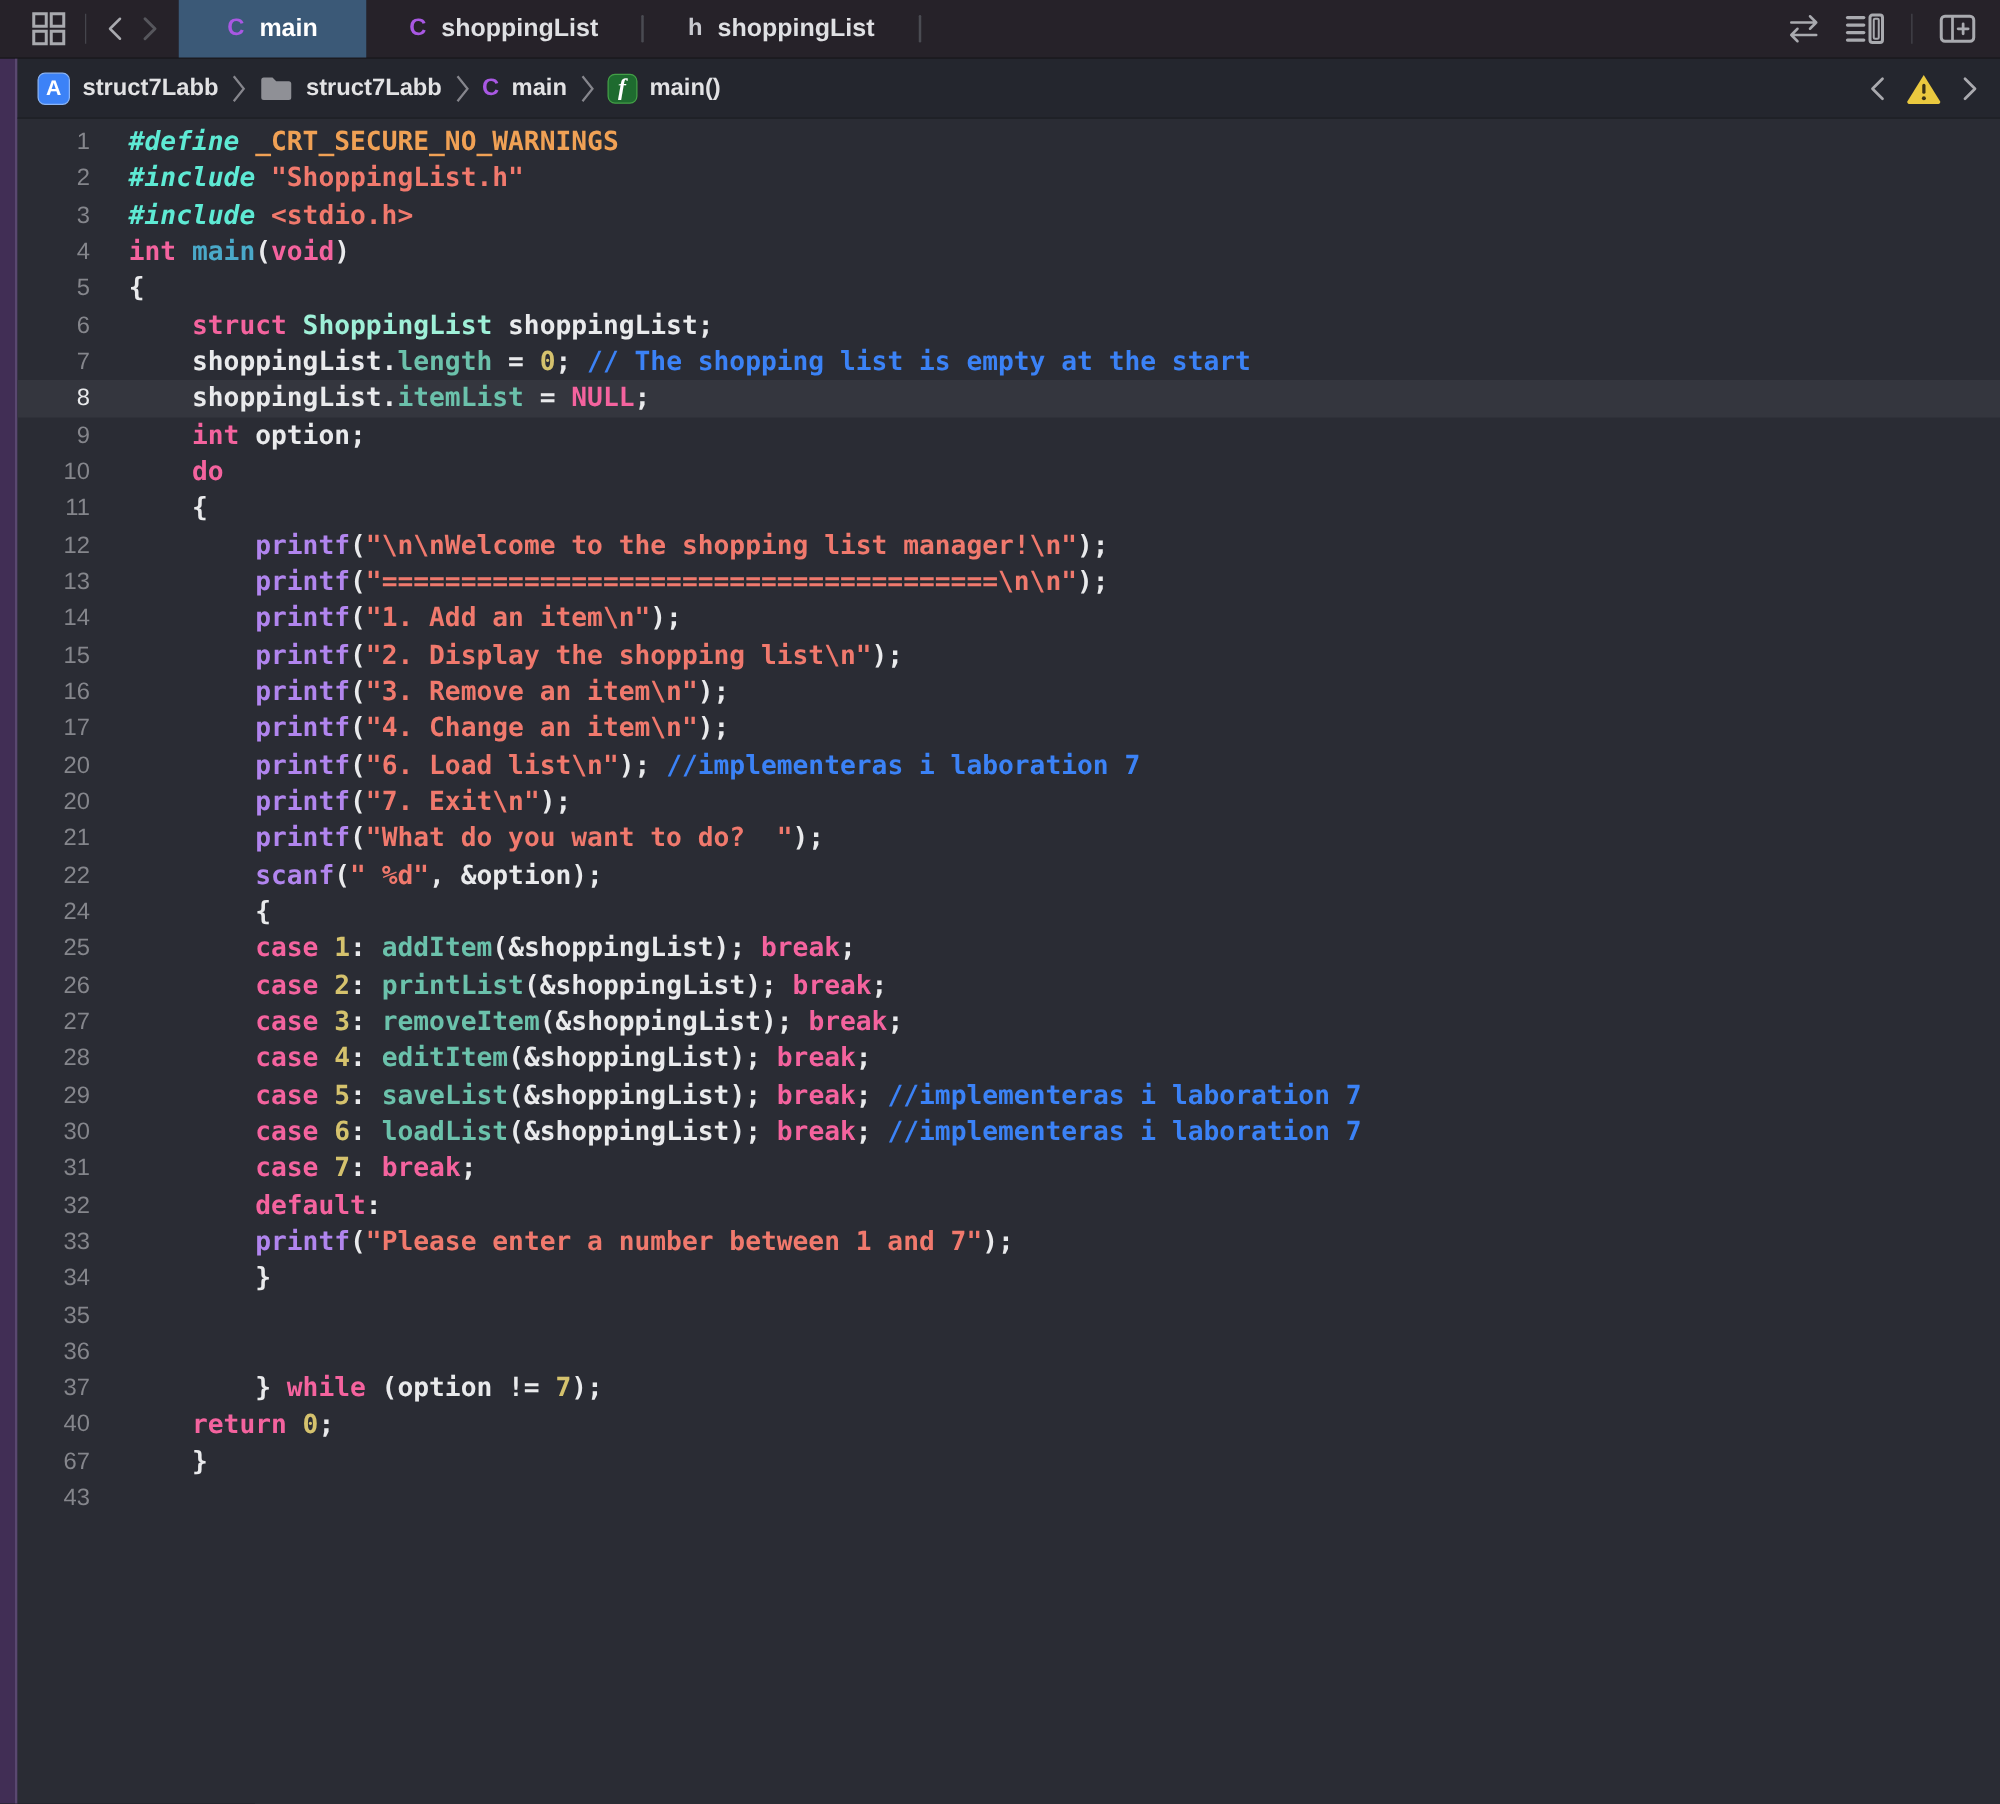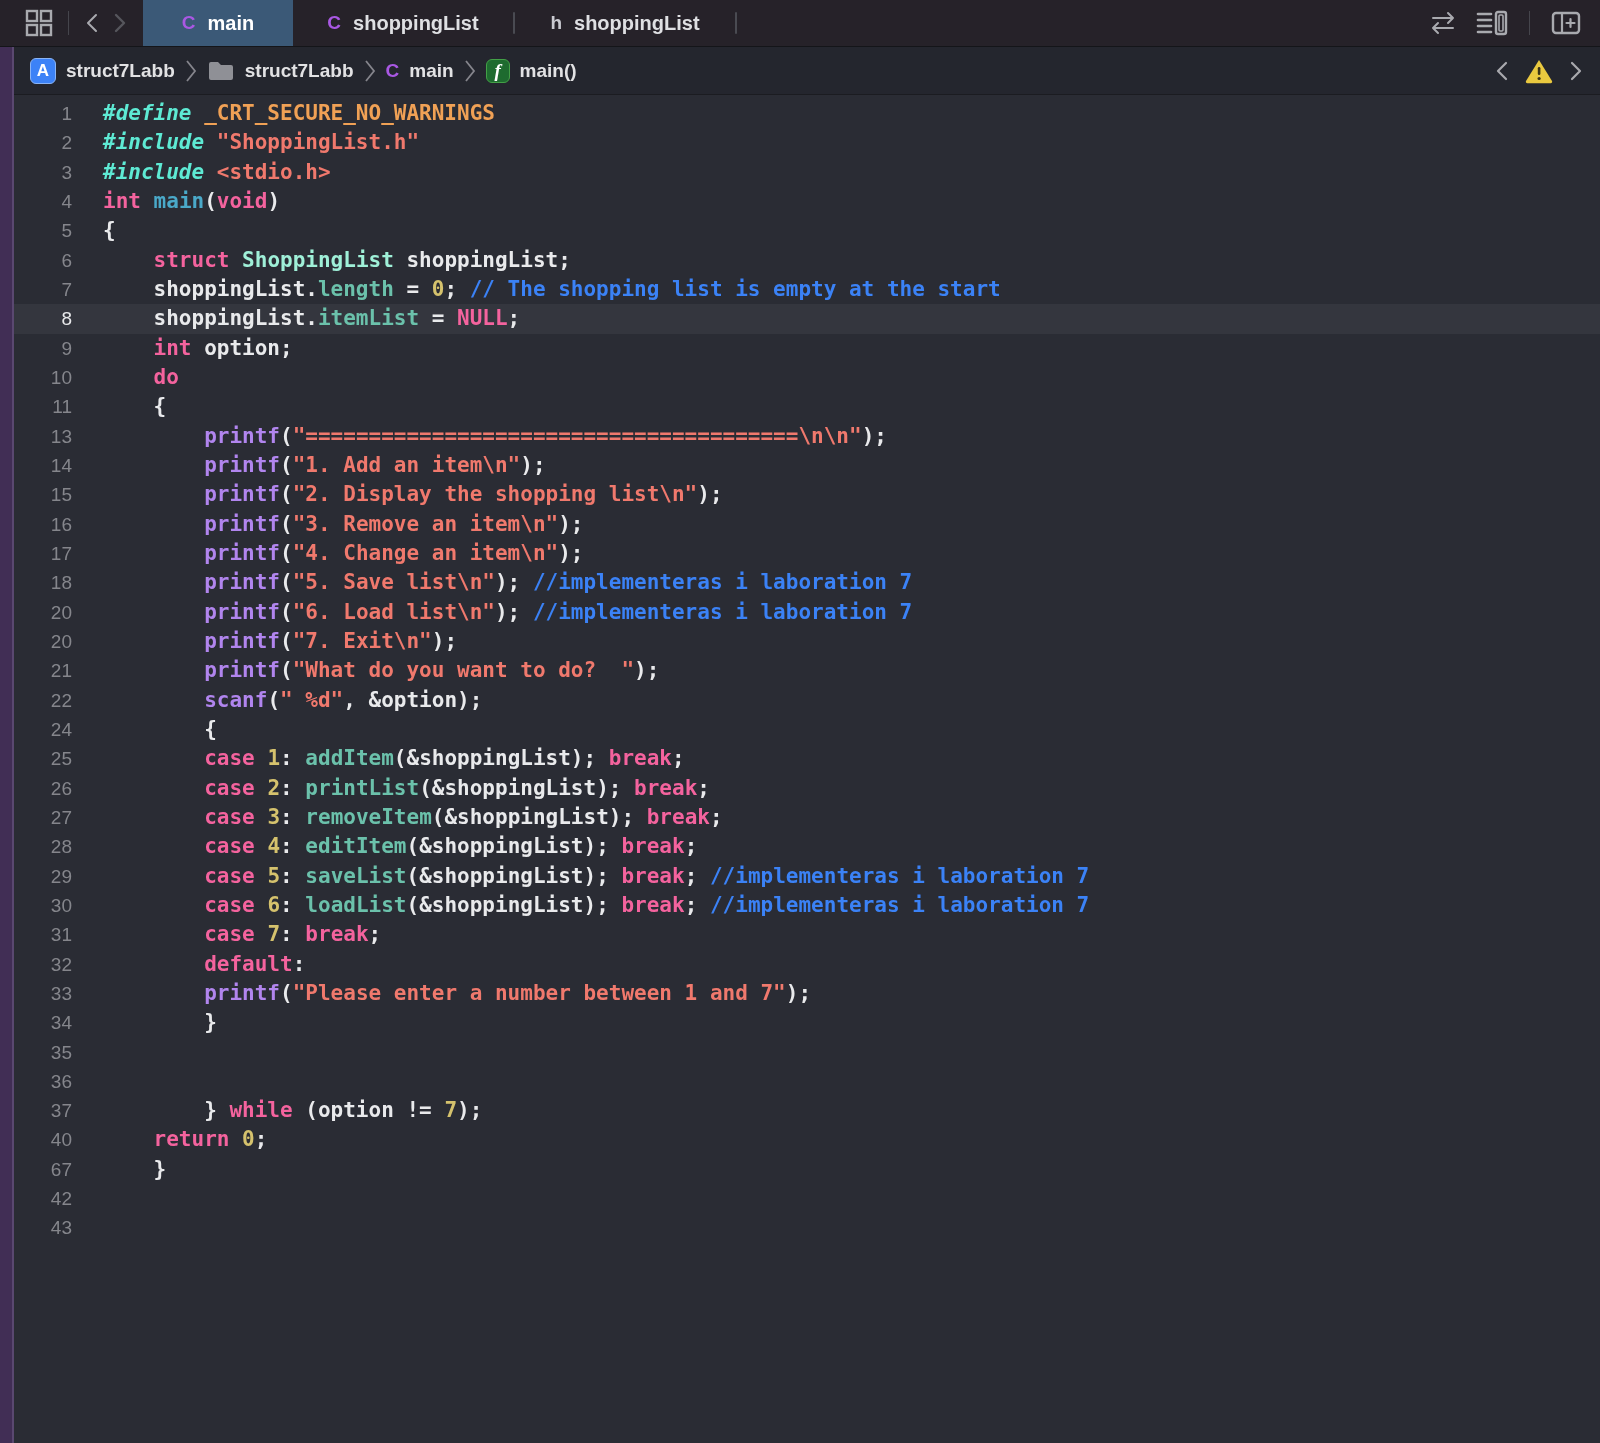--- a/index.html
+++ b/index.html
@@ -238,44 +238,43 @@
           <div class="code-line"><span class="gutter">2</span><span class="code-text"><span class="tk-pre">#include </span><span class="tk-str">"ShoppingList.h"</span></span></div>
           <div class="code-line"><span class="gutter">3</span><span class="code-text"><span class="tk-pre">#include </span><span class="tk-str">&lt;stdio.h&gt;</span></span></div>
           <div class="code-line"><span class="gutter">4</span><span class="code-text"><span class="tk-kw">int</span><span class="tk-txt"> </span><span class="tk-decl">main</span><span class="tk-txt">(</span><span class="tk-kw">void</span><span class="tk-txt">)</span></span></div>
           <div class="code-line"><span class="gutter">5</span><span class="code-text"><span class="tk-txt">{</span></span></div>
           <div class="code-line"><span class="gutter">6</span><span class="code-text"><span class="tk-txt">    </span><span class="tk-kw">struct</span><span class="tk-txt"> </span><span class="tk-type">ShoppingList</span><span class="tk-txt"> shoppingList;</span></span></div>
           <div class="code-line"><span class="gutter">7</span><span class="code-text"><span class="tk-txt">    shoppingList.</span><span class="tk-pfn">length</span><span class="tk-txt"> = </span><span class="tk-num">0</span><span class="tk-txt">; </span><span class="tk-cmt">// The shopping list is empty at the start</span></span></div>
           <div class="code-line current"><span class="gutter">8</span><span class="code-text"><span class="tk-txt">    shoppingList.</span><span class="tk-pfn">itemList</span><span class="tk-txt"> = </span><span class="tk-kw">NULL</span><span class="tk-txt">;</span></span></div>
           <div class="code-line"><span class="gutter">9</span><span class="code-text"><span class="tk-txt">    </span><span class="tk-kw">int</span><span class="tk-txt"> option;</span></span></div>
           <div class="code-line"><span class="gutter">10</span><span class="code-text"><span class="tk-txt">    </span><span class="tk-kw">do</span></span></div>
           <div class="code-line"><span class="gutter">11</span><span class="code-text"><span class="tk-txt">    {</span></span></div>
+          <div class="code-line"><span class="gutter">12</span><span class="code-text"><span class="tk-txt">        </span><span class="tk-fn">printf</span><span class="tk-txt">(</span><span class="tk-str">"\n\nWelcome to the shopping list manager!\n"</span><span class="tk-txt">);</span></span></div>
           <div class="code-line"><span class="gutter">13</span><span class="code-text"><span class="tk-txt">        </span><span class="tk-fn">printf</span><span class="tk-txt">(</span><span class="tk-str">"=======================================\n\n"</span><span class="tk-txt">);</span></span></div>
           <div class="code-line"><span class="gutter">14</span><span class="code-text"><span class="tk-txt">        </span><span class="tk-fn">printf</span><span class="tk-txt">(</span><span class="tk-str">"1. Add an item\n"</span><span class="tk-txt">);</span></span></div>
           <div class="code-line"><span class="gutter">15</span><span class="code-text"><span class="tk-txt">        </span><span class="tk-fn">printf</span><span class="tk-txt">(</span><span class="tk-str">"2. Display the shopping list\n"</span><span class="tk-txt">);</span></span></div>
           <div class="code-line"><span class="gutter">16</span><span class="code-text"><span class="tk-txt">        </span><span class="tk-fn">printf</span><span class="tk-txt">(</span><span class="tk-str">"3. Remove an item\n"</span><span class="tk-txt">);</span></span></div>
           <div class="code-line"><span class="gutter">17</span><span class="code-text"><span class="tk-txt">        </span><span class="tk-fn">printf</span><span class="tk-txt">(</span><span class="tk-str">"4. Change an item\n"</span><span class="tk-txt">);</span></span></div>
-          <div class="code-line"><span class="gutter">18</span><span class="code-text"><span class="tk-txt">        </span><span class="tk-fn">printf</span><span class="tk-txt">(</span><span class="tk-str">"5. Save list\n"</span><span class="tk-txt">); </span><span class="tk-cmt">//implementeras i laboration 7</span></span></div>
           <div class="code-line"><span class="gutter">20</span><span class="code-text"><span class="tk-txt">        </span><span class="tk-fn">printf</span><span class="tk-txt">(</span><span class="tk-str">"6. Load list\n"</span><span class="tk-txt">); </span><span class="tk-cmt">//implementeras i laboration 7</span></span></div>
           <div class="code-line"><span class="gutter">20</span><span class="code-text"><span class="tk-txt">        </span><span class="tk-fn">printf</span><span class="tk-txt">(</span><span class="tk-str">"7. Exit\n"</span><span class="tk-txt">);</span></span></div>
           <div class="code-line"><span class="gutter">21</span><span class="code-text"><span class="tk-txt">        </span><span class="tk-fn">printf</span><span class="tk-txt">(</span><span class="tk-str">"What do you want to do?  "</span><span class="tk-txt">);</span></span></div>
           <div class="code-line"><span class="gutter">22</span><span class="code-text"><span class="tk-txt">        </span><span class="tk-fn">scanf</span><span class="tk-txt">(</span><span class="tk-str">" %d"</span><span class="tk-txt">, &amp;option);</span></span></div>
           <div class="code-line"><span class="gutter">24</span><span class="code-text"><span class="tk-txt">        {</span></span></div>
           <div class="code-line"><span class="gutter">25</span><span class="code-text"><span class="tk-txt">        </span><span class="tk-kw">case</span><span class="tk-txt"> </span><span class="tk-num">1</span><span class="tk-txt">: </span><span class="tk-pfn">addItem</span><span class="tk-txt">(&amp;shoppingList); </span><span class="tk-kw">break</span><span class="tk-txt">;</span></span></div>
           <div class="code-line"><span class="gutter">26</span><span class="code-text"><span class="tk-txt">        </span><span class="tk-kw">case</span><span class="tk-txt"> </span><span class="tk-num">2</span><span class="tk-txt">: </span><span class="tk-pfn">printList</span><span class="tk-txt">(&amp;shoppingList); </span><span class="tk-kw">break</span><span class="tk-txt">;</span></span></div>
           <div class="code-line"><span class="gutter">27</span><span class="code-text"><span class="tk-txt">        </span><span class="tk-kw">case</span><span class="tk-txt"> </span><span class="tk-num">3</span><span class="tk-txt">: </span><span class="tk-pfn">removeItem</span><span class="tk-txt">(&amp;shoppingList); </span><span class="tk-kw">break</span><span class="tk-txt">;</span></span></div>
           <div class="code-line"><span class="gutter">28</span><span class="code-text"><span class="tk-txt">        </span><span class="tk-kw">case</span><span class="tk-txt"> </span><span class="tk-num">4</span><span class="tk-txt">: </span><span class="tk-pfn">editItem</span><span class="tk-txt">(&amp;shoppingList); </span><span class="tk-kw">break</span><span class="tk-txt">;</span></span></div>
           <div class="code-line"><span class="gutter">29</span><span class="code-text"><span class="tk-txt">        </span><span class="tk-kw">case</span><span class="tk-txt"> </span><span class="tk-num">5</span><span class="tk-txt">: </span><span class="tk-pfn">saveList</span><span class="tk-txt">(&amp;shoppingList); </span><span class="tk-kw">break</span><span class="tk-txt">; </span><span class="tk-cmt">//implementeras i laboration 7</span></span></div>
           <div class="code-line"><span class="gutter">30</span><span class="code-text"><span class="tk-txt">        </span><span class="tk-kw">case</span><span class="tk-txt"> </span><span class="tk-num">6</span><span class="tk-txt">: </span><span class="tk-pfn">loadList</span><span class="tk-txt">(&amp;shoppingList); </span><span class="tk-kw">break</span><span class="tk-txt">; </span><span class="tk-cmt">//implementeras i laboration 7</span></span></div>
           <div class="code-line"><span class="gutter">31</span><span class="code-text"><span class="tk-txt">        </span><span class="tk-kw">case</span><span class="tk-txt"> </span><span class="tk-num">7</span><span class="tk-txt">: </span><span class="tk-kw">break</span><span class="tk-txt">;</span></span></div>
           <div class="code-line"><span class="gutter">32</span><span class="code-text"><span class="tk-txt">        </span><span class="tk-kw">default</span><span class="tk-txt">:</span></span></div>
           <div class="code-line"><span class="gutter">33</span><span class="code-text"><span class="tk-txt">        </span><span class="tk-fn">printf</span><span class="tk-txt">(</span><span class="tk-str">"Please enter a number between 1 and 7"</span><span class="tk-txt">);</span></span></div>
           <div class="code-line"><span class="gutter">34</span><span class="code-text"><span class="tk-txt">        }</span></span></div>
           <div class="code-line"><span class="gutter">35</span><span class="code-text"></span></div>
           <div class="code-line"><span class="gutter">36</span><span class="code-text"></span></div>
           <div class="code-line"><span class="gutter">37</span><span class="code-text"><span class="tk-txt">        } </span><span class="tk-kw">while</span><span class="tk-txt"> (option != </span><span class="tk-num">7</span><span class="tk-txt">);</span></span></div>
           <div class="code-line"><span class="gutter">40</span><span class="code-text"><span class="tk-txt">    </span><span class="tk-kw">return</span><span class="tk-txt"> </span><span class="tk-num">0</span><span class="tk-txt">;</span></span></div>
           <div class="code-line"><span class="gutter">67</span><span class="code-text"><span class="tk-txt">    }</span></span></div>
-          <div class="code-line"><span class="gutter">42</span><span class="code-text"></span></div>
           <div class="code-line"><span class="gutter">43</span><span class="code-text"></span></div>
         </div>
     </div>
   </div>
 </div>
 
 </body></html>

